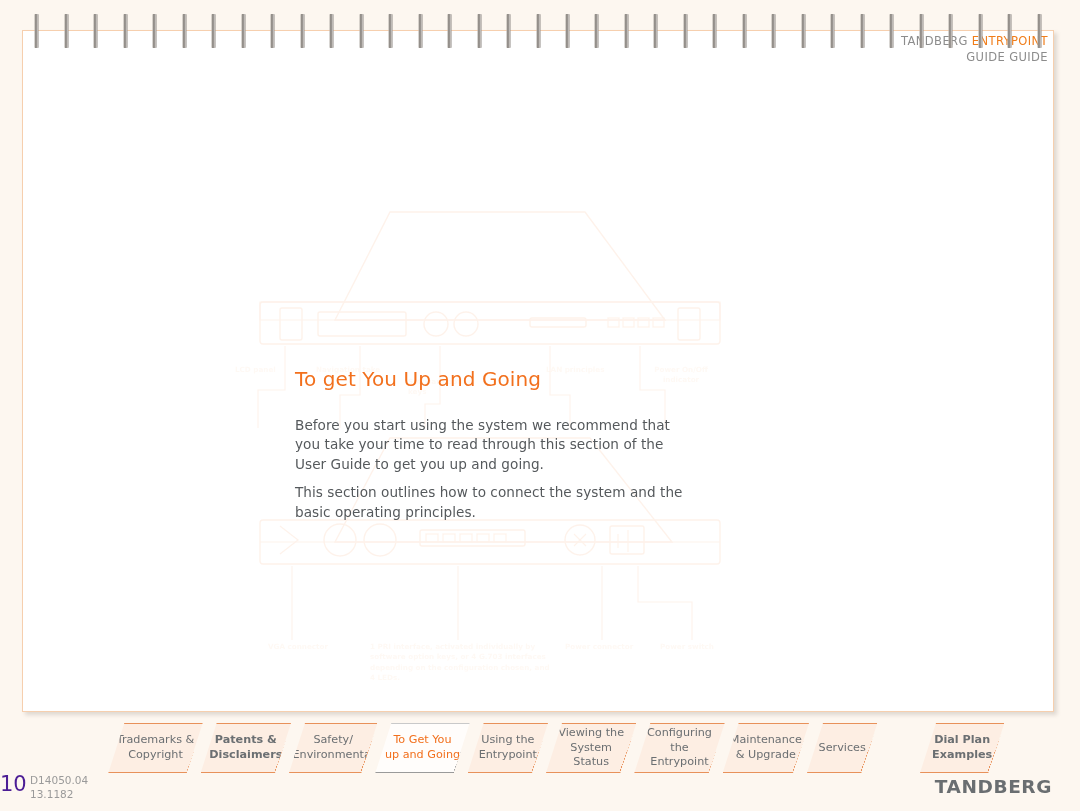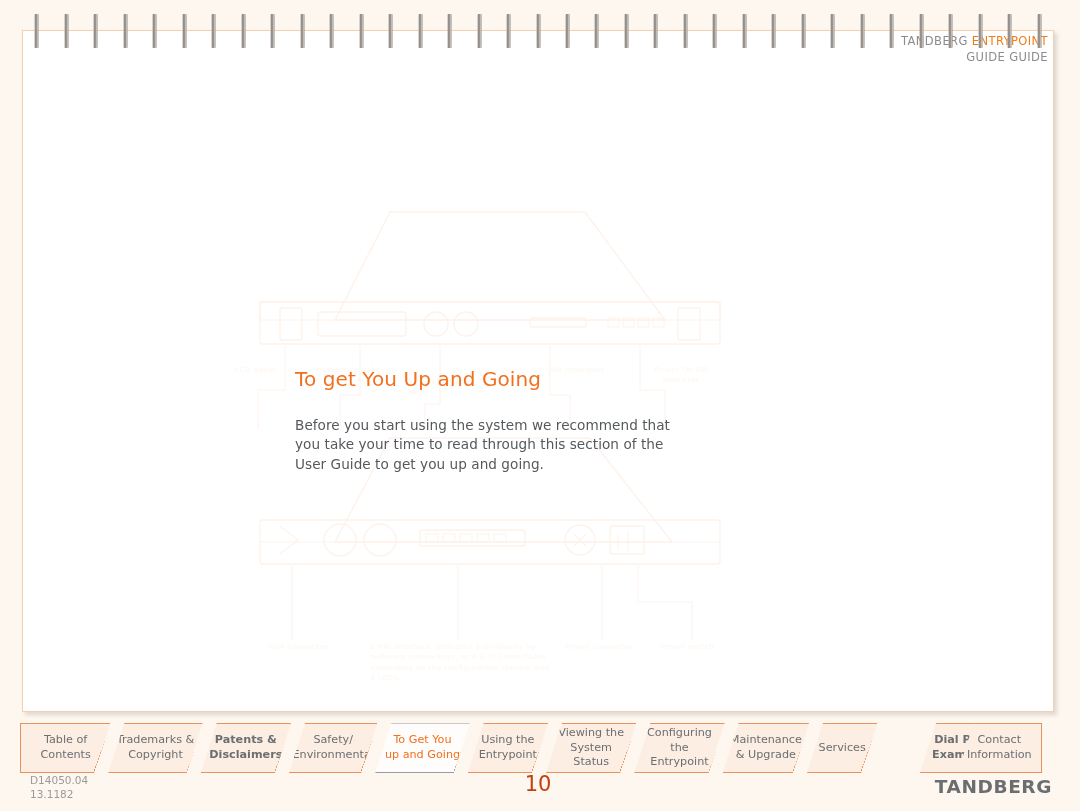--- a/index.html
+++ b/index.html
@@ -181,23 +181,23 @@
     color: #9a9a9a;
     line-height: 1.32;
     z-index: 4;
   }
   #doc-id span { display: block; }
   #page-number {
     position: absolute;
     left: 0;
     right: 4px;
     top: 772px;
-    text-align: center;
+    text-align: left;
     font-size: 21px;
-    color: #c2410c;
+    color: #4c1d95;
     z-index: 4;
   }
   #footer-logo {
     position: absolute;
     right: 28px;
     top: 776px;
     font-size: 18.5px;
     font-weight: bold;
     letter-spacing: 0.6px;
     color: #6a6e71;
@@ -319,27 +319,24 @@
 
     <div class="wm-label" style="left:28px;  top:452px;">VGA connector</div>
     <div class="wm-label" style="left:130px; top:452px; width:180px;">1 PRI interface, activated individually by software option keys, or 4 G.703 interfaces depending on the configuration chosen, and 4 LEDs.</div>
     <div class="wm-label" style="left:325px; top:452px;">Power connector</div>
     <div class="wm-label" style="left:420px; top:452px;">Power switch</div>
   </div>
 
   <div id="content">
     <h1 id="doc-title">To get You Up and Going</h1>
     <p class="body-para">Before you start using the system we recommend that you take your time to read through this section of the User Guide to get you up and going.</p>
+    <p class="body-para">This section outlines how to connect the system and the basic operating principles.</p>
   </div>
 
   <div id="tabbar">
-      <div class="tab first" style="left: 0px; width: 90.3333px;">
-        <span class="tab-label">Table of<br>Contents</span>
-        <span class="chev"></span>
-      </div>
       <div class="tab" style="left: 88.3333px; width: 94.3333px;">
         <span class="tab-label">Trademarks &amp;<br>Copyright</span>
         <span class="chev"></span>
       </div>
       <div class="tab" style="left: 180.667px; width: 90.3333px; font-weight: bold;">
         <span class="tab-label">Patents &amp;<br>Disclaimers</span>
         <span class="chev"></span>
       </div>
       <div class="tab" style="left: 269px; width: 88.3333px;">
         <span class="tab-label">Safety/<br>Environmental</span>
@@ -365,23 +362,20 @@
         <span class="tab-label">Maintenance<br>&amp; Upgrade</span>
         <span class="chev"></span>
       </div>
       <div class="tab" style="left: 787px; width: 70.3333px;">
         <span class="tab-label">Services</span>
         <span class="chev"></span>
       </div>
       <div class="tab" style="left: 900px; width: 84.3333px; font-weight: bold;">
         <span class="tab-label">Dial Plan<br>Examples</span>
         <span class="chev"></span>
-      </div>
-      <div class="tab last" style="left: 937.667px; width: 84.3333px;">
-        <span class="tab-label">Contact<br>Information</span>
       </div>
     </div>
 
   <div id="doc-id">
     <span>D14050.04</span>
     <span>13.1182</span>
   </div>
   <div id="page-number">10</div>
   <div id="footer-logo">TANDBERG</div>
 

